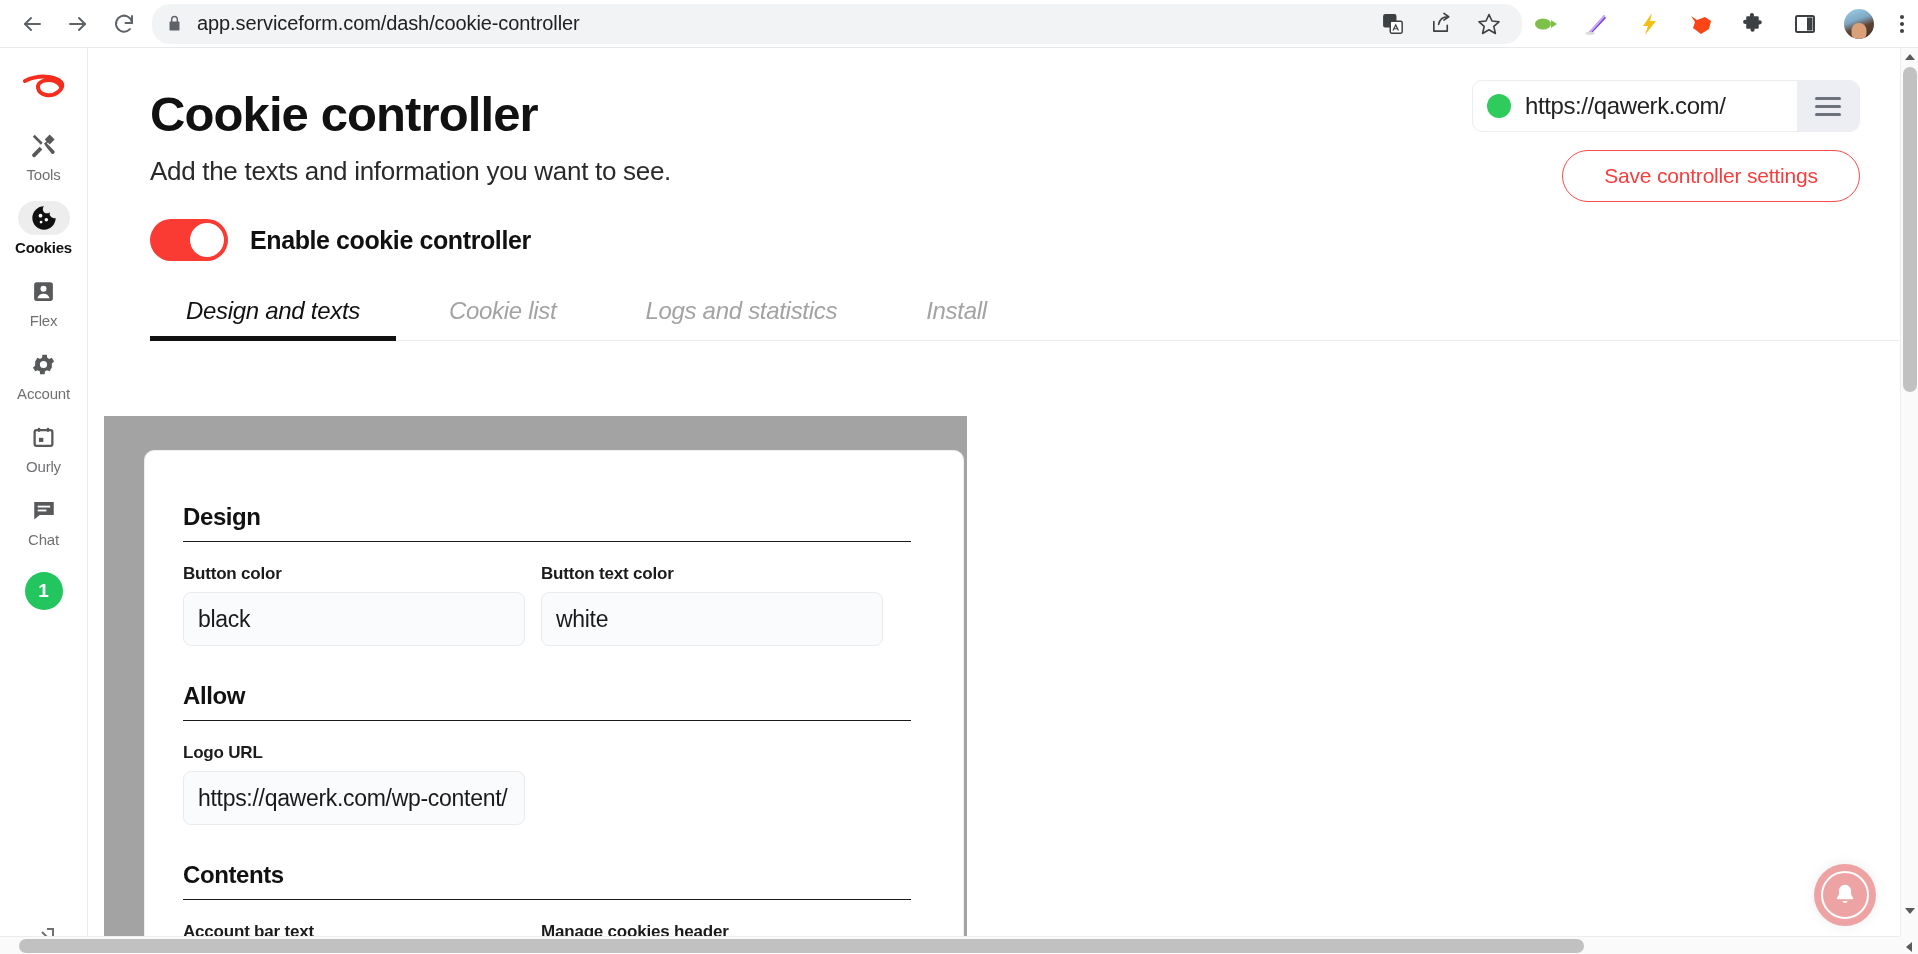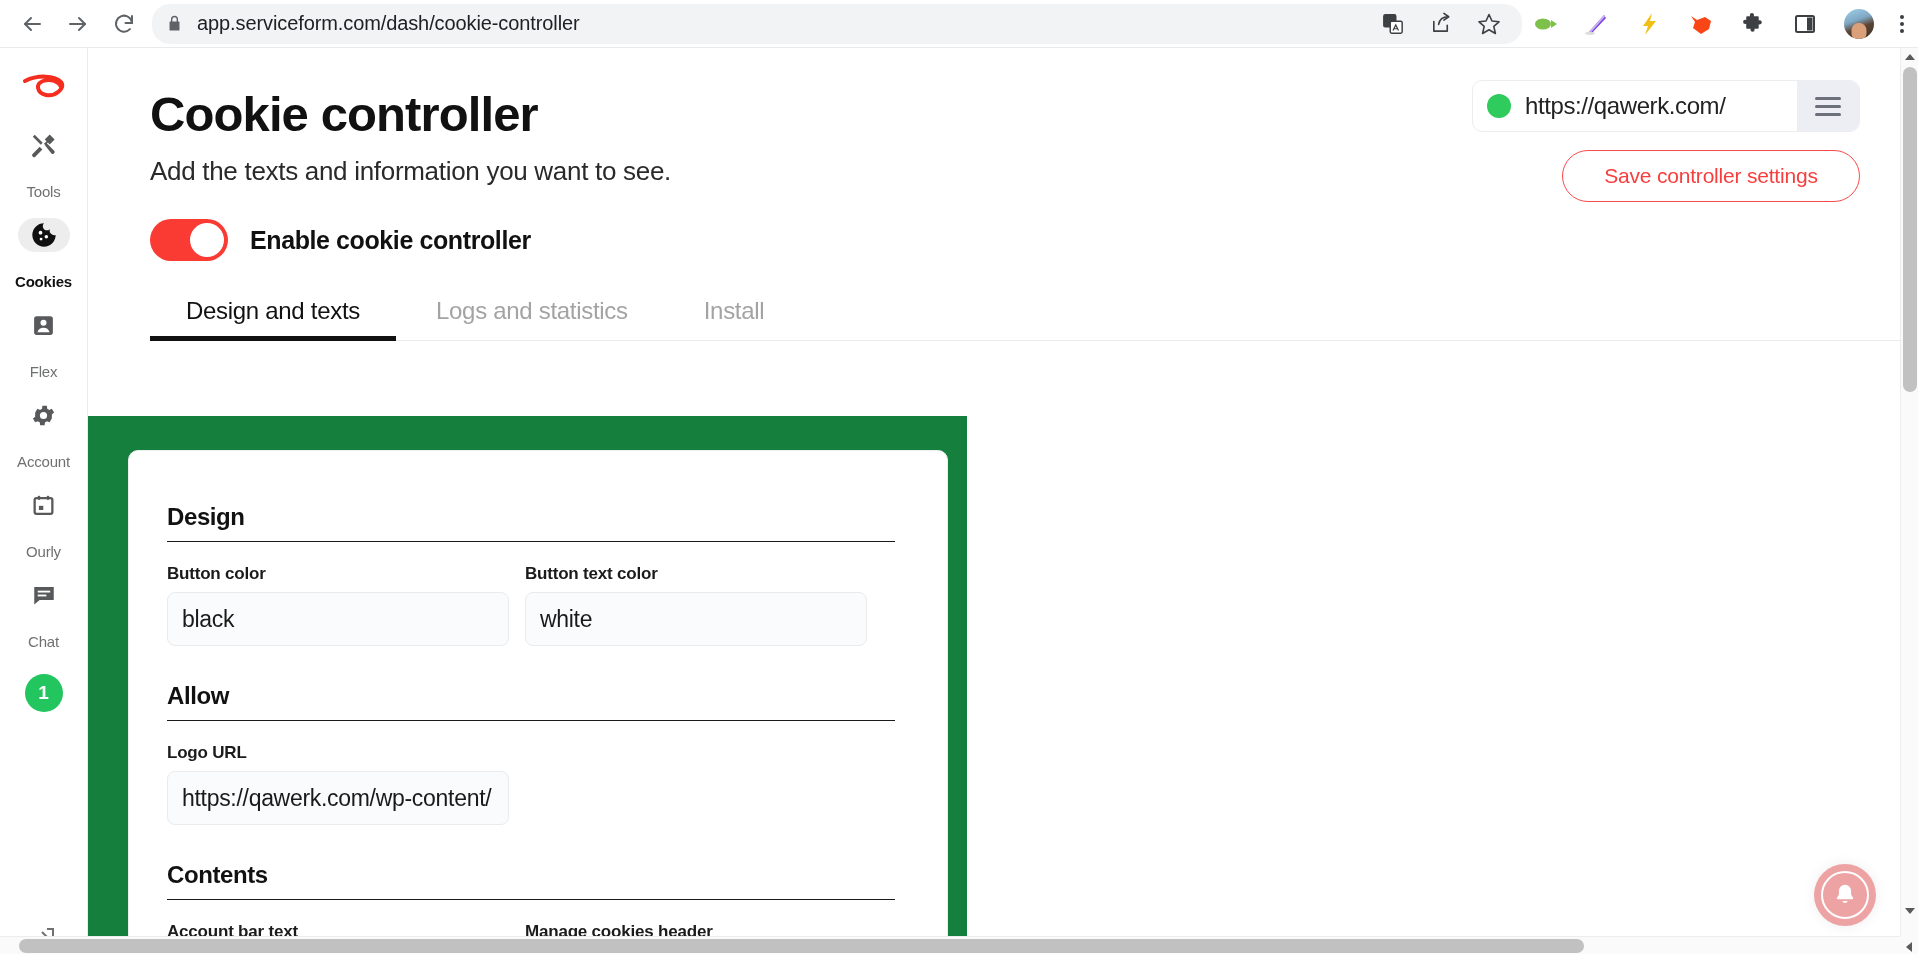--- a/index.html
+++ b/index.html
@@ -77,21 +77,21 @@
     display: flex; flex-direction: column; align-items: center;
     cursor: pointer;
   }
   .rail-icon {
     width: 52px; height: 34px; border-radius: 17px;
     display: flex; align-items: center; justify-content: center;
     color: #58595b;
   }
   .rail-item.active .rail-icon { background: #ededed; color: #111; }
   .rail-label {
-    margin-top: 21px; font-size: 15px; color: #6f7072; letter-spacing: -0.2px; text-align: center;
+    margin-top: 4px; font-size: 15px; color: #6f7072; letter-spacing: -0.2px; text-align: center;
   }
   .rail-item.active .rail-label { color: #111; font-weight: bold; }
   .rail-badge {
     margin-top: 24px;
     width: 38px; height: 38px; border-radius: 50%;
     background: #22c55e; color: #fff;
     display: flex; align-items: center; justify-content: center;
     font-size: 19px; font-weight: bold;
   }
   .rail-bottom {
@@ -151,22 +151,23 @@
     position: relative; cursor: pointer; flex: none;
   }
   .switch .knob {
     position: absolute; top: 4px; right: 4px;
     width: 34px; height: 34px; border-radius: 50%; background: #fff;
   }
   .enable-label { font-size: 25px; font-weight: bold; color: #111; letter-spacing: -0.4px; }
 
   
   .tabs {
-    margin: 36px 0 0 62px; display: flex; align-items: flex-end; gap: 4px;
+    margin: 36px 0 0 62px; display: flex; align-items: flex-end; gap: 17px;
     position: relative;
+    font-style: italic;
   }
   .tabs::after {
     content: ''; position: absolute; left: 0; right: -1830px; bottom: 0;
     height: 1px; background: #ebebeb;
   }
   .tab {
     padding: 0 36px 16px 36px; font-size: 24px; color: #a3a3a3;
     letter-spacing: -0.3px; cursor: pointer; position: relative;
   }
   .tab.active { color: #111; }
@@ -174,22 +175,22 @@
     content: ''; position: absolute; left: 0; right: 0; bottom: 0;
     height: 5px; background: #111; z-index: 2;
   }
 
   
   .content {
     position: absolute; top: 368px; left: 88px;
     width: 1830px; height: 538px;
   }
   .col-left {
-    position: absolute; top: 0; left: 0;
-    width: 879px; height: 538px; background: #15803d;
+    position: absolute; top: 0; left: 16px;
+    width: 879px; height: 538px; background: #a3a3a3;
   }
   .col-right {
     position: absolute; top: 0; left: 879px;
     width: 951px; height: 538px; background: #ffffff;
   }
   .form-card {
     position: absolute; top: 34px; left: 40px;
     width: 820px; min-height: 600px;
     background: #ffffff; border: 1px solid #eceef0;
     border-radius: 10px;
@@ -478,20 +479,21 @@
 
     <div class="enable-row">
       <div class="switch">
         <span class="knob"></span>
       </div>
       <div class="enable-label">Enable cookie controller</div>
     </div>
 
     <div class="tabs">
       <div class="tab active">Design and texts</div>
+      <div class="tab">Cookie list</div>
       <div class="tab">Logs and statistics</div>
       <div class="tab">Install</div>
     </div>
   </div>
 
   <div class="content">
     <div class="col-left">
       <div class="form-card">
 
         <div class="sec-title">Design</div>

